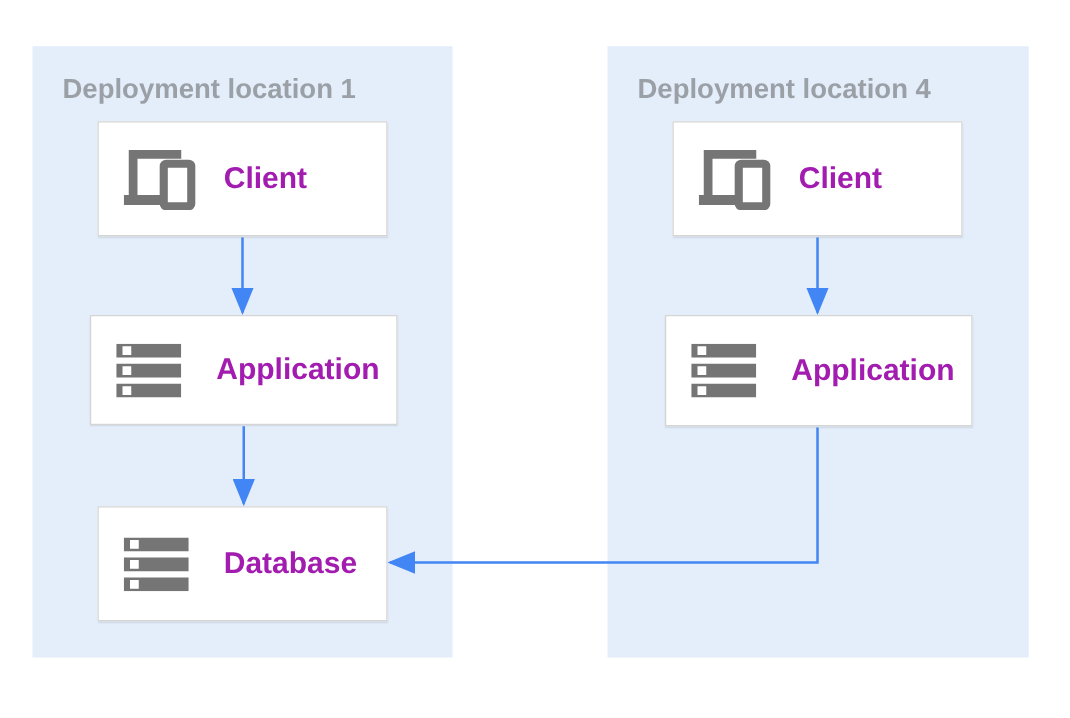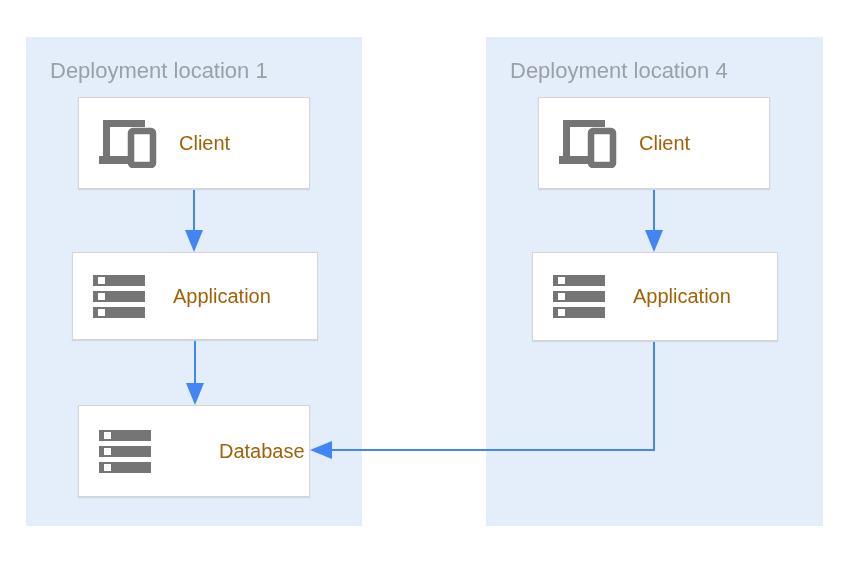--- a/index.html
+++ b/index.html
@@ -7,20 +7,21 @@
     padding: 0;
     background: #ffffff;
     font-family: "Liberation Sans", sans-serif;
   }
   .canvas {
     position: relative;
     width: 856px;
     height: 574px;
     background: #ffffff;
     overflow: hidden;
+    font-weight: bold;
   }
   .group {
     position: absolute;
     top: 37px;
     height: 489px;
     background: #e4eefb;
   }
   .group-1 { left: 26px;  width: 336px; }
   .group-2 { left: 486px; width: 337px; }
   .group-label {
@@ -40,29 +41,29 @@
     box-shadow: 0 1px 1px rgba(60,64,67,0.12);
     display: flex;
     align-items: center;
   }
   .node .icon {
     margin-left: 20px;
     display: flex;
     flex: 0 0 auto;
   }
   .node .node-label {
-    font-size: 20px;
-    color: #a16207;
+    font-size: 24px;
+    color: #a21caf;
     margin-left: 28px;
     white-space: nowrap;
   }
   .node.client .node-label { margin-left: 21px; }
   .node-client-1      { left: 78px;  top: 97px;  width: 232px; height: 92px; }
   .node-application-1 { left: 72px;  top: 252px; width: 246px; height: 88px; }
-  .node-database-1    { left: 78px;  top: 405px; width: 232px; height: 92px; gap: 40px; }
+  .node-database-1    { left: 78px;  top: 405px; width: 232px; height: 92px; }
   .node-client-2      { left: 538px; top: 97px;  width: 232px; height: 92px; }
   .node-application-2 { left: 532px; top: 252px; width: 246px; height: 89px; }
   .edges {
     position: absolute;
     left: 0; top: 0;
     pointer-events: none;
   }
   .edge {
     stroke: #4285f4;
     stroke-width: 2;

